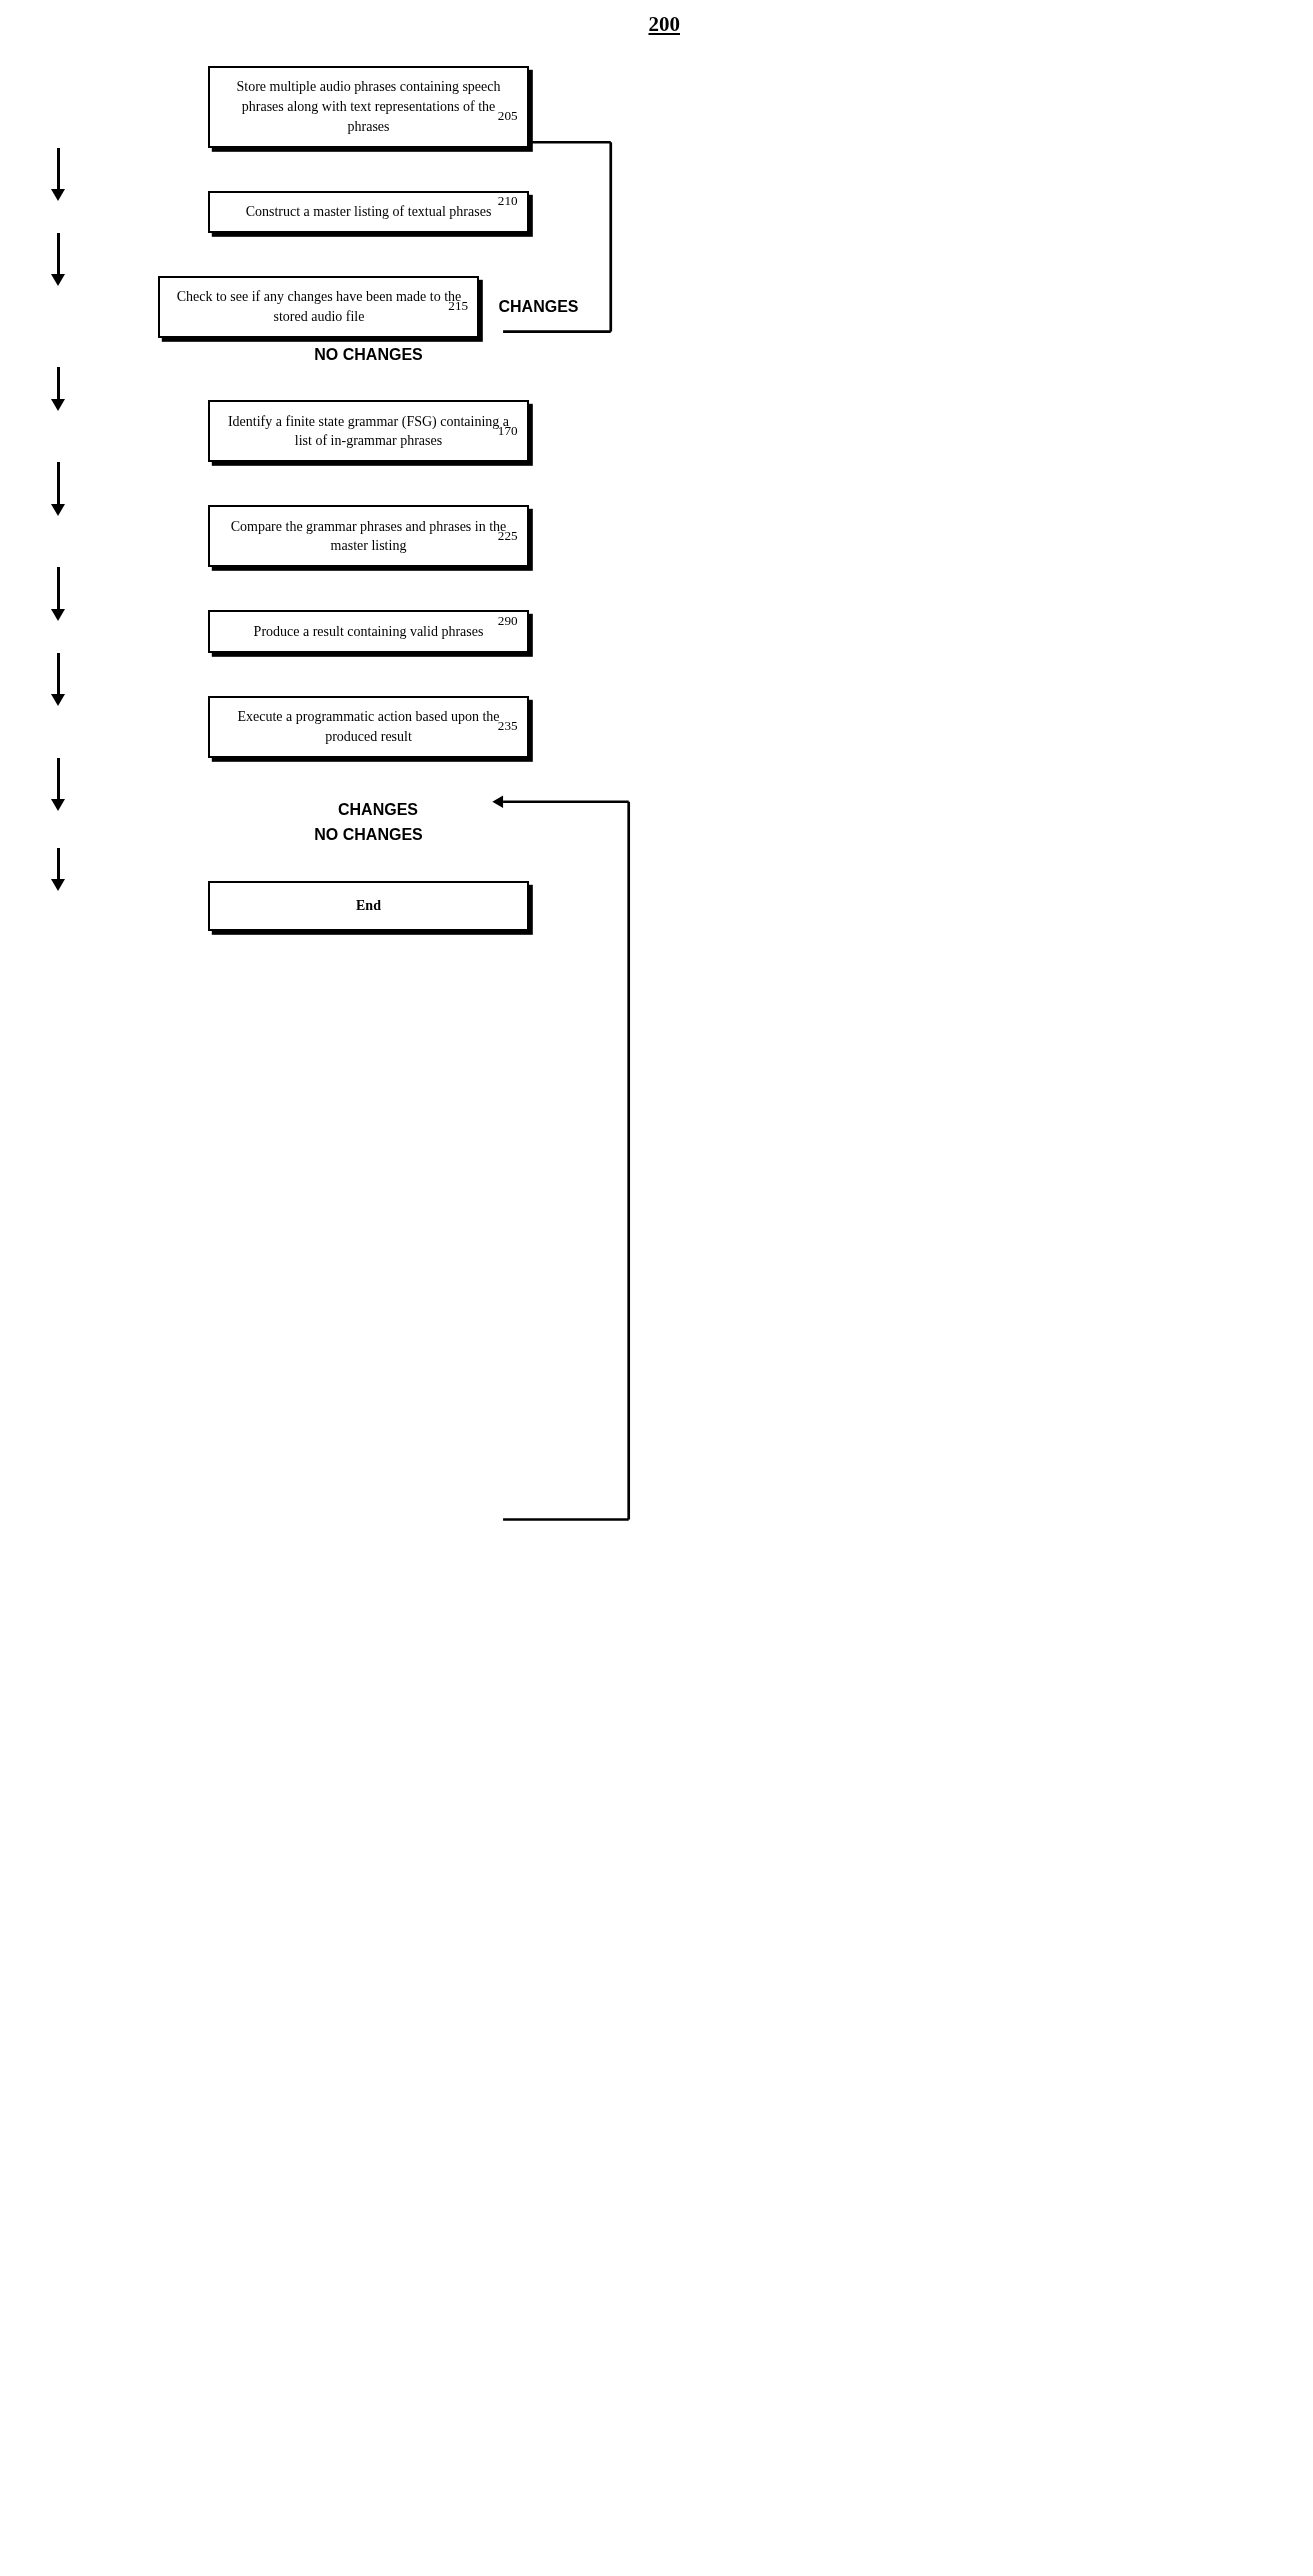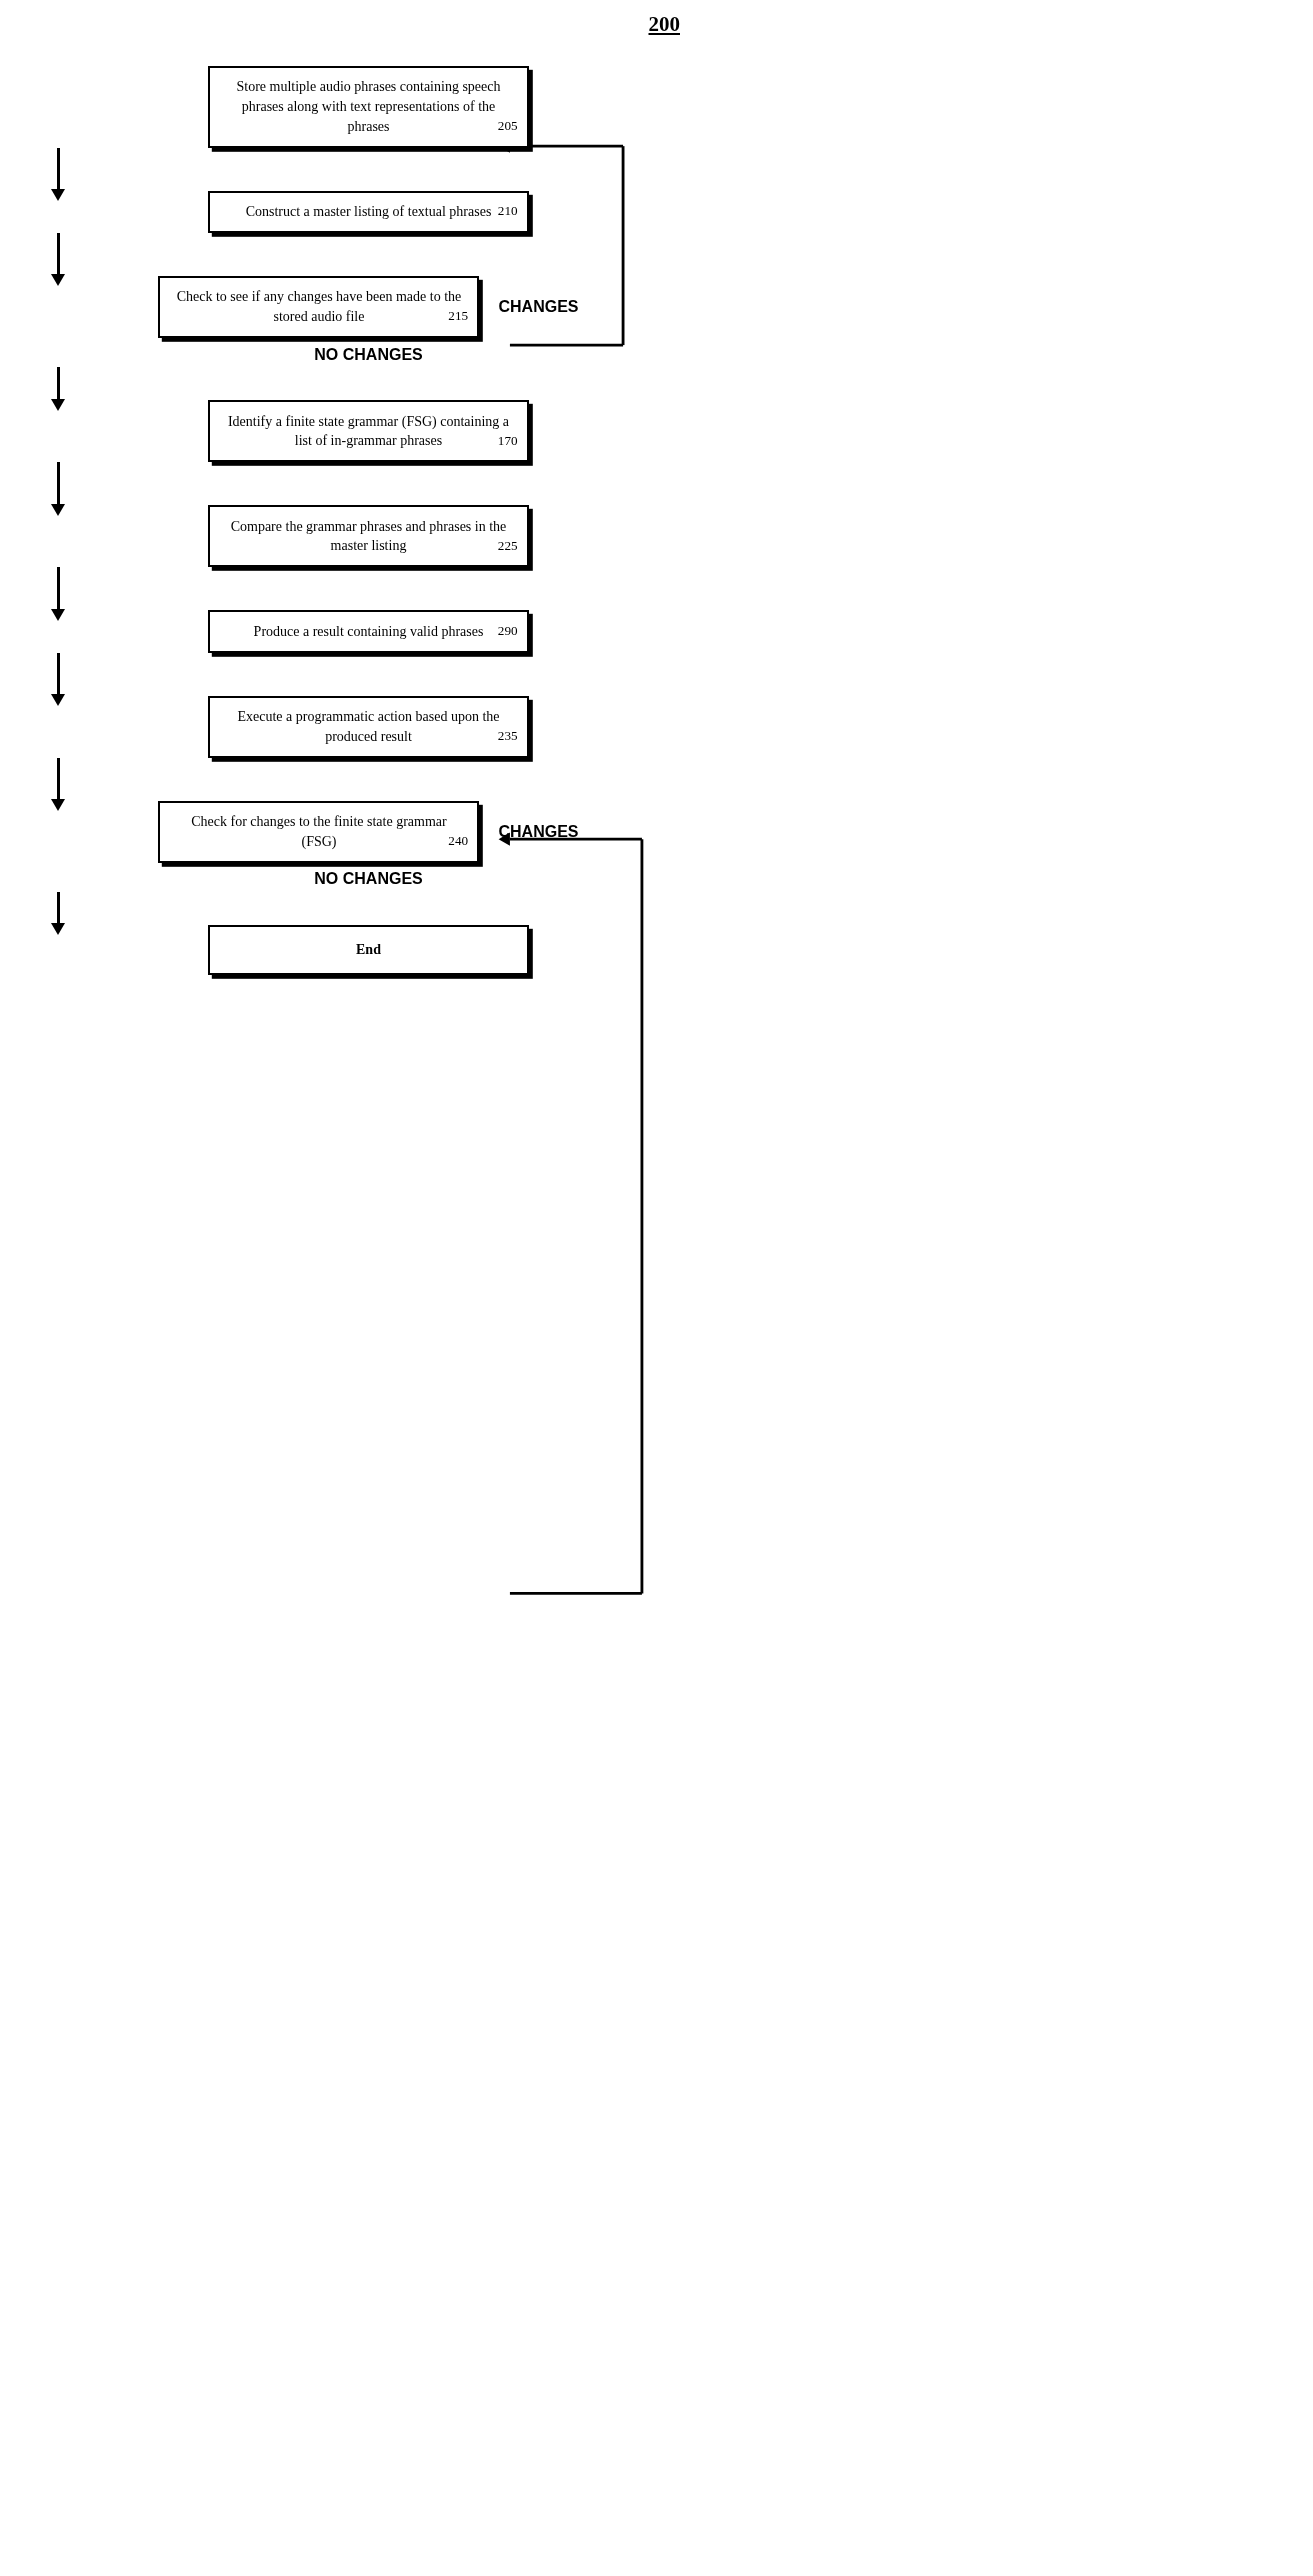--- a/index.html
+++ b/index.html
@@ -32,21 +32,21 @@
       text-align: center;
       font-size: 14px;
       line-height: 1.4;
       box-shadow: 3.8px 3.8px 0px #000;
     }
     .box-main {
       width: 321px;
     }
     .box-label {
       position: absolute;
-      bottom: 10px;
+      bottom: 20px;
       right: 9.4px;
       font-size: 13.2px;
       text-align: right;
     }
     .label-text {
       font-size: 16px;
       font-weight: bold;
       text-align: center;
       margin: 5.7px 0;
       font-family: Arial, sans-serif;
@@ -169,24 +169,20 @@
       <div class="box box-main">
         <span>Execute a programmatic action based upon the produced result</span>
         <span class="box-label">235</span>
       </div>
     </div>
 
     <div class="arrow-seg with-head" style="height:43px;"></div>
 
     <div class="step">
       <div style="display:flex;align-items:center;justify-content:center;width:100%;">
-        <div class="box box-main">
-          <span>Check for changes to the finite state grammar (FSG)</span>
-          <span class="box-label">240</span>
-        </div>
         <div class="side-label" style="margin-left:19px;">CHANGES</div>
       </div>
     </div>
 
     <div class="label-text" style="margin:7.6px 0 3.8px 0;">NO CHANGES</div>
 
     <div class="arrow-seg with-head" style="height:33px;"></div>
 
     <div class="step">
       <div class="box box-main" style="padding: 13.2px 57px; font-weight: bold;">

